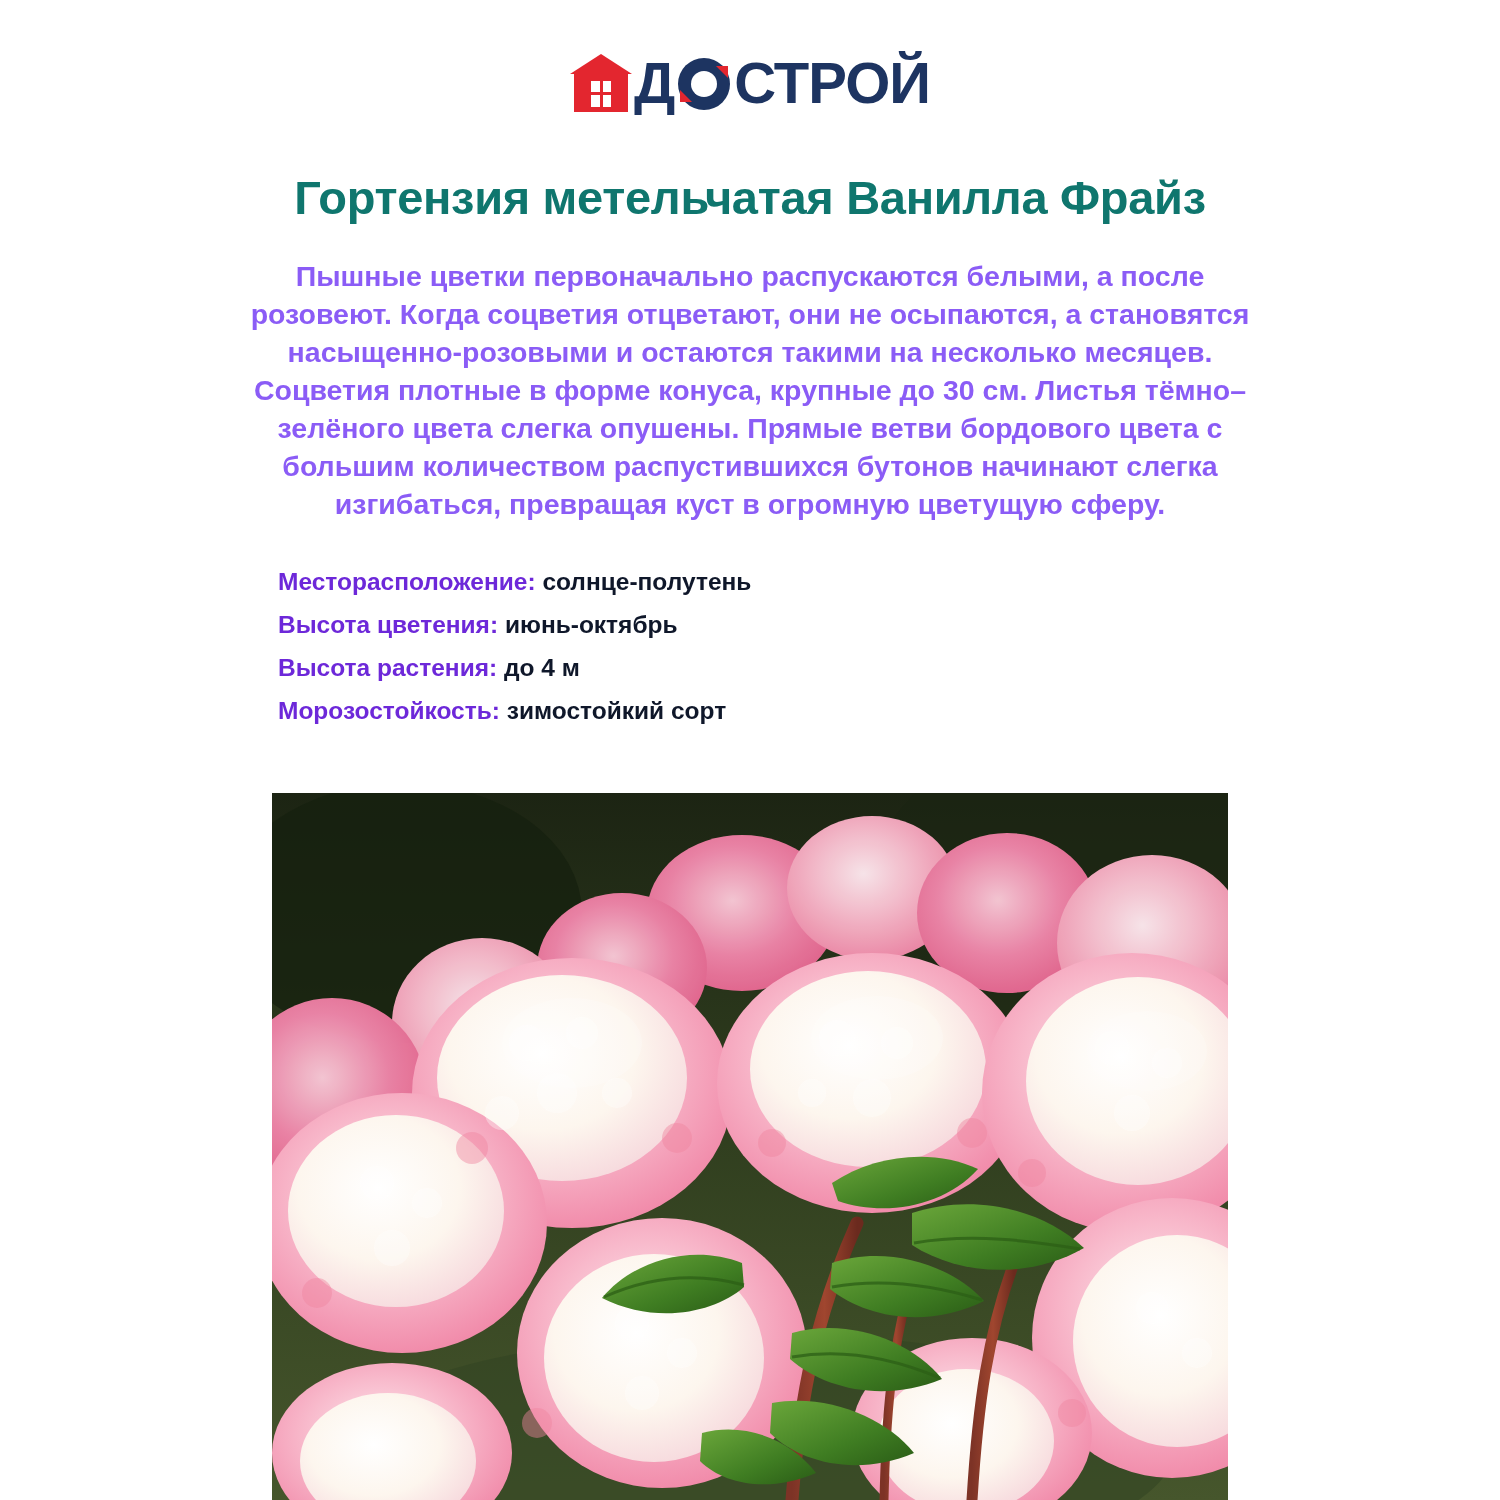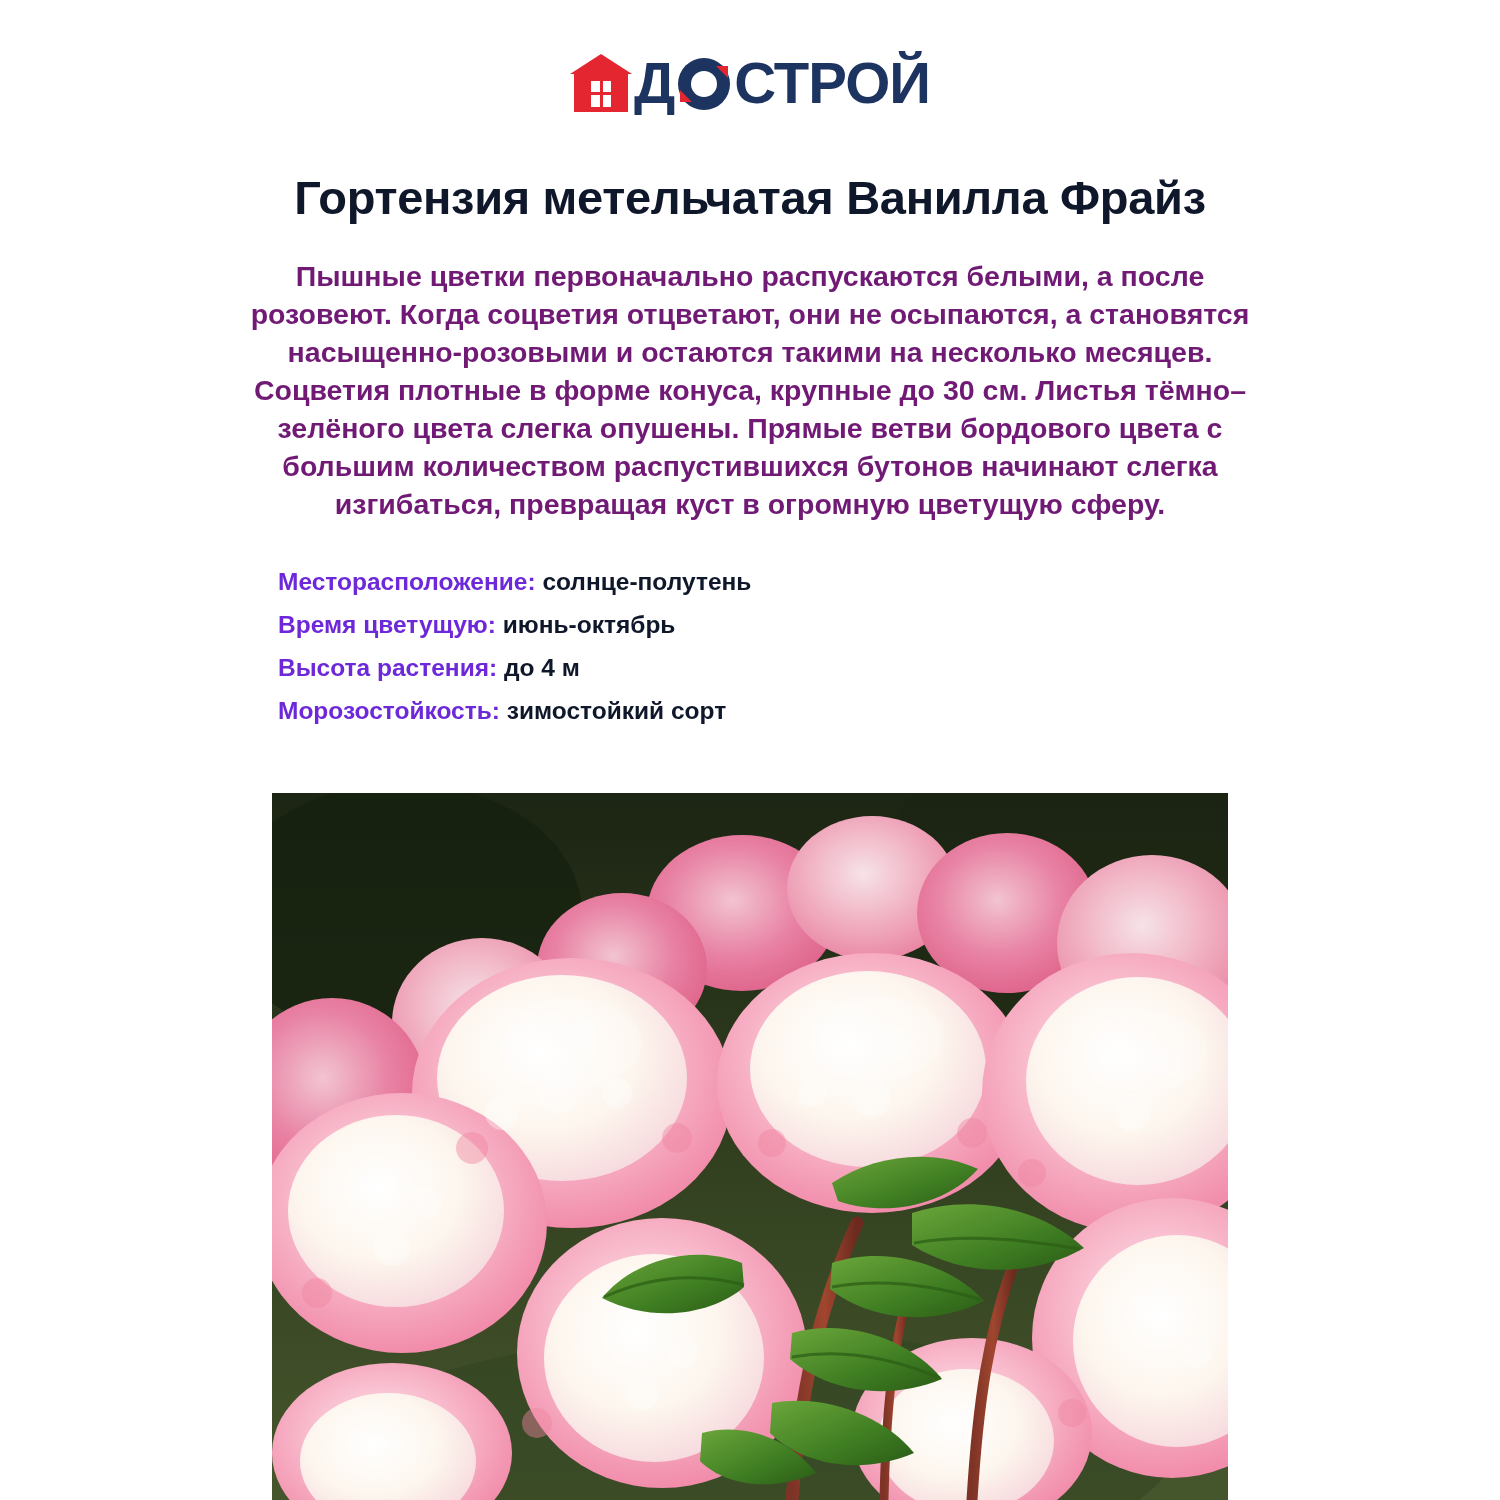--- a/index.html
+++ b/index.html
@@ -103,35 +103,35 @@
   }
   .logo-o svg { position: absolute; top: 2px; left: 2px; }
 
   
   .title {
     position: absolute;
     top: 138px;
     left: 100px;
     width: 1300px;
     text-align: center;
-    color: #0f172a;
+    color: #0f766e;
     font-size: 47px;
     font-weight: bold;
     line-height: 58px;
     letter-spacing: -0.3px;
   }
 
   
   .description {
     position: absolute;
     top: 228px;
     left: 250px;
     width: 1000px;
     text-align: center;
-    color: #701a75;
+    color: #8b5cf6;
     font-size: 28.5px;
     font-weight: bold;
     line-height: 38px;
   }
 
   
   .specs {
     position: absolute;
     top: 560px;
     left: 278px;
@@ -187,21 +187,21 @@
   <h1 class="title">Гортензия метельчатая Ванилла Фрайз</h1>
 
   <p class="description">Пышные цветки первоначально распускаются белыми, а после розовеют. Когда соцветия отцветают, они не осыпаются, а становятся насыщенно-розовыми и остаются такими на несколько месяцев. Соцветия плотные в форме конуса, крупные до 30 см. Листья тёмно–зелёного цвета слегка опушены. Прямые ветви бордового цвета с большим количеством распустившихся бутонов начинают слегка изгибаться, превращая куст в огромную цветущую сферу.</p>
 
   <div class="specs">
     <div class="spec-row">
       <span class="spec-label">Месторасположение:</span>
       <span class="spec-value">солнце-полутень</span>
     </div>
     <div class="spec-row">
-      <span class="spec-label">Время цветущую:</span>
+      <span class="spec-label">Высота цветения:</span>
       <span class="spec-value">июнь-октябрь</span>
     </div>
     <div class="spec-row">
       <span class="spec-label">Высота растения:</span>
       <span class="spec-value">до 4 м</span>
     </div>
     <div class="spec-row">
       <span class="spec-label">Морозостойкость:</span>
       <span class="spec-value">зимостойкий сорт</span>
     </div>

